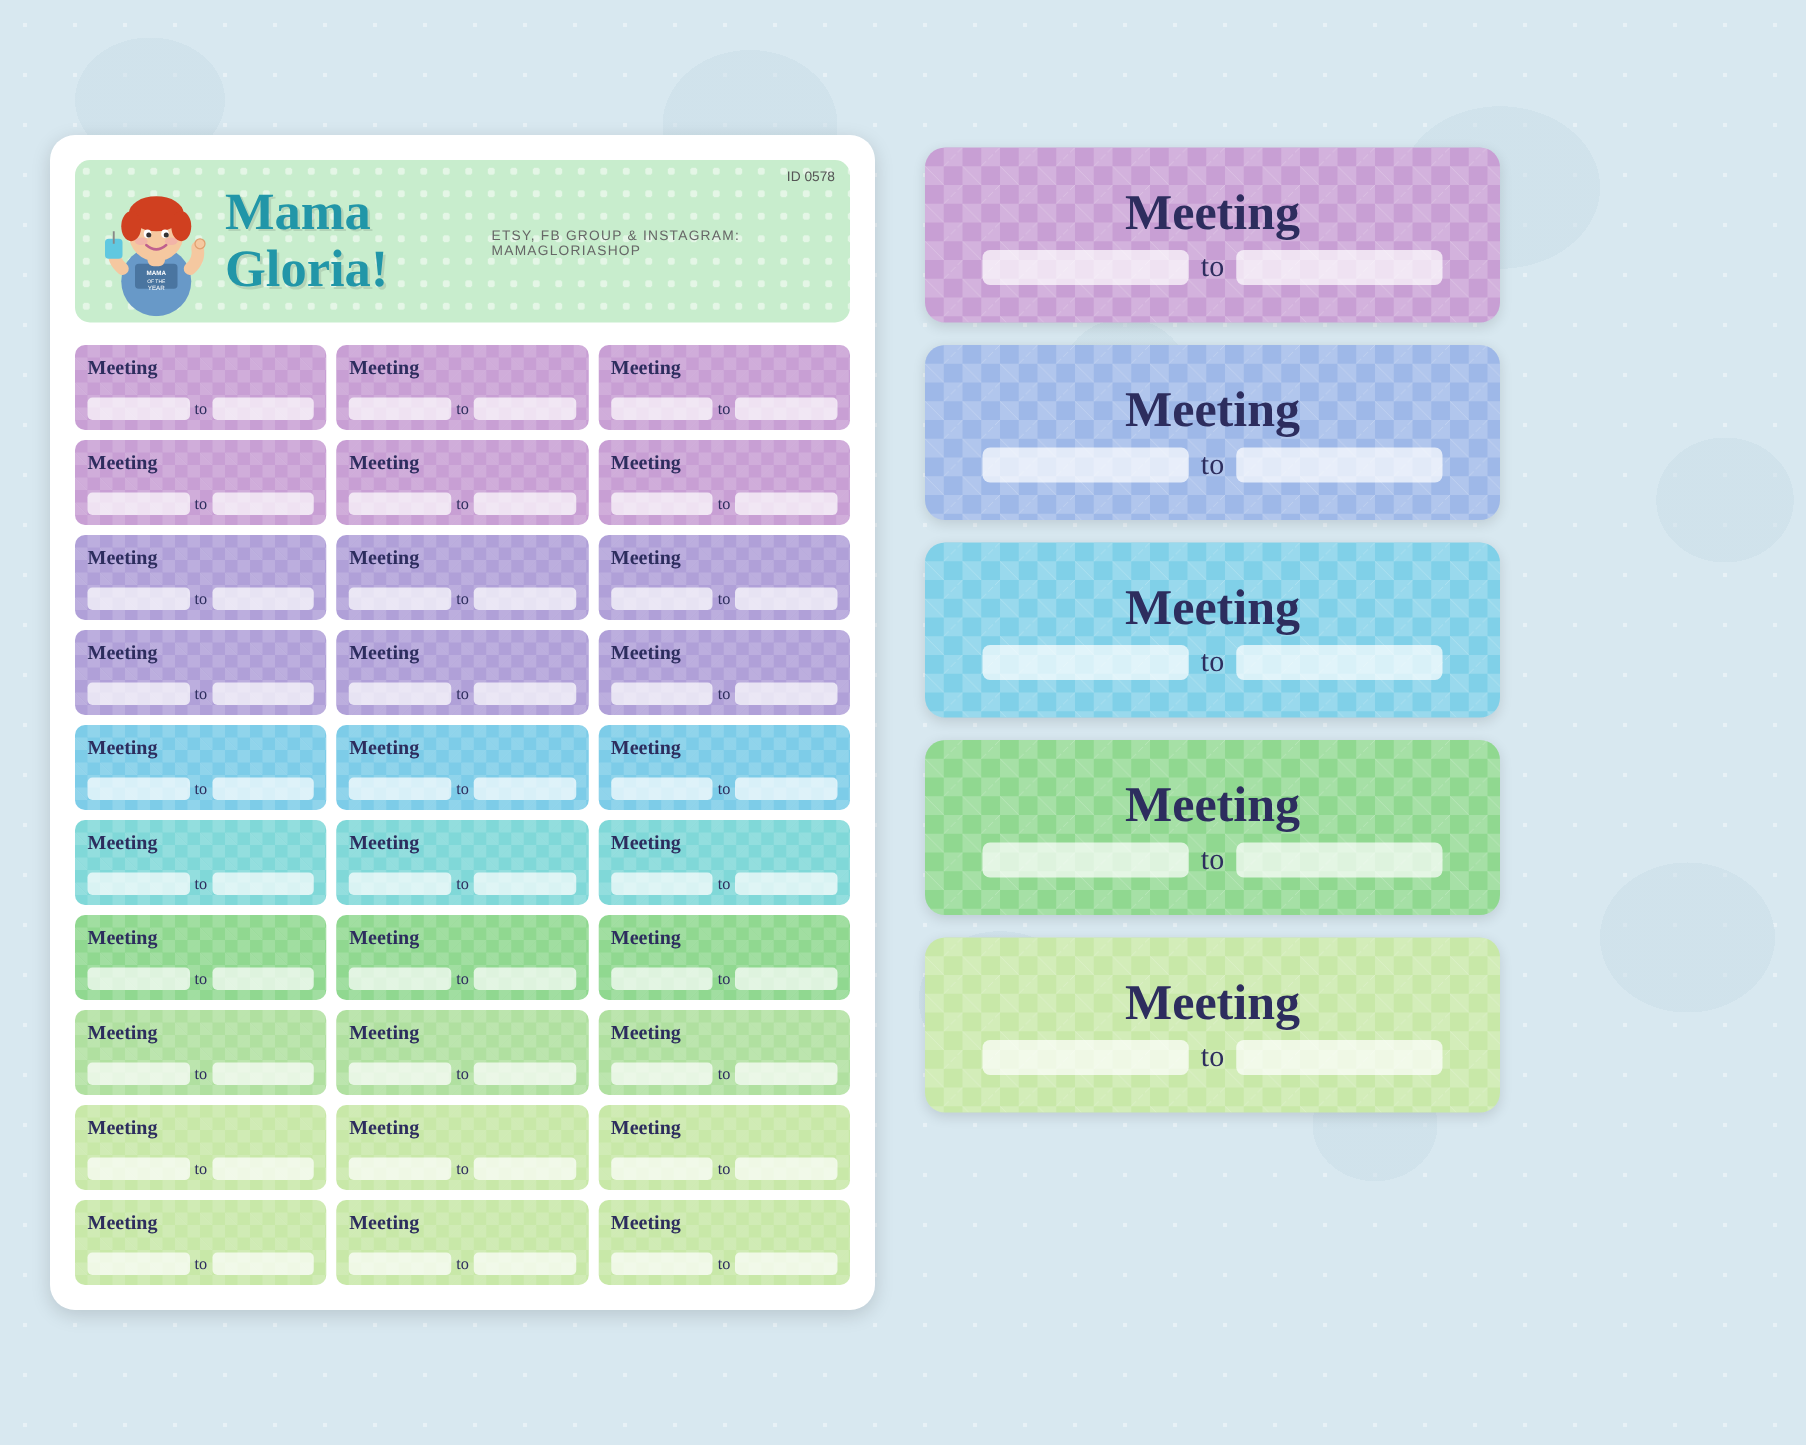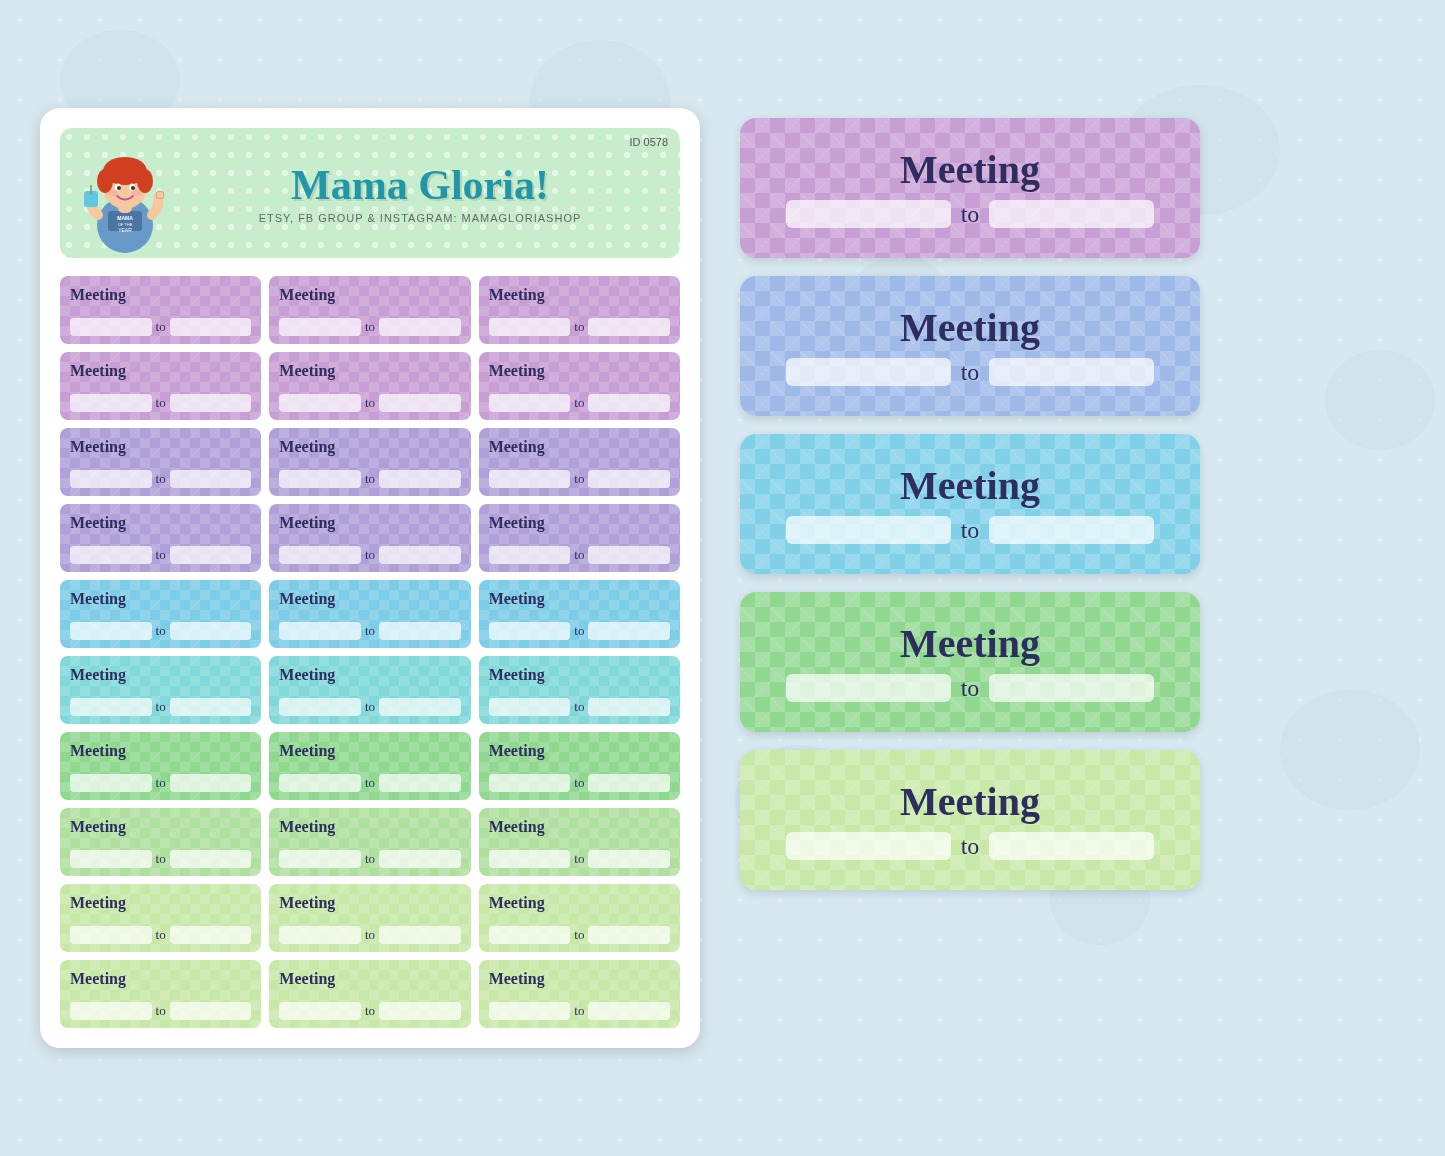--- a/index.html
+++ b/index.html
@@ -78,21 +78,21 @@
 
     .character-img {
       width: 90px;
       height: 100px;
       position: relative;
       flex-shrink: 0;
     }
 
     .header-text-block {
       display: flex;
-      flex-direction: column;
+      flex-direction: row;
       align-items: center;
       flex: 1;
       position: relative;
       z-index: 1;
     }
 
     .brand-title {
       font-family: 'Comic Sans MS', 'Chalkboard SE', cursive;
       font-size: 42px;
       font-weight: bold;

